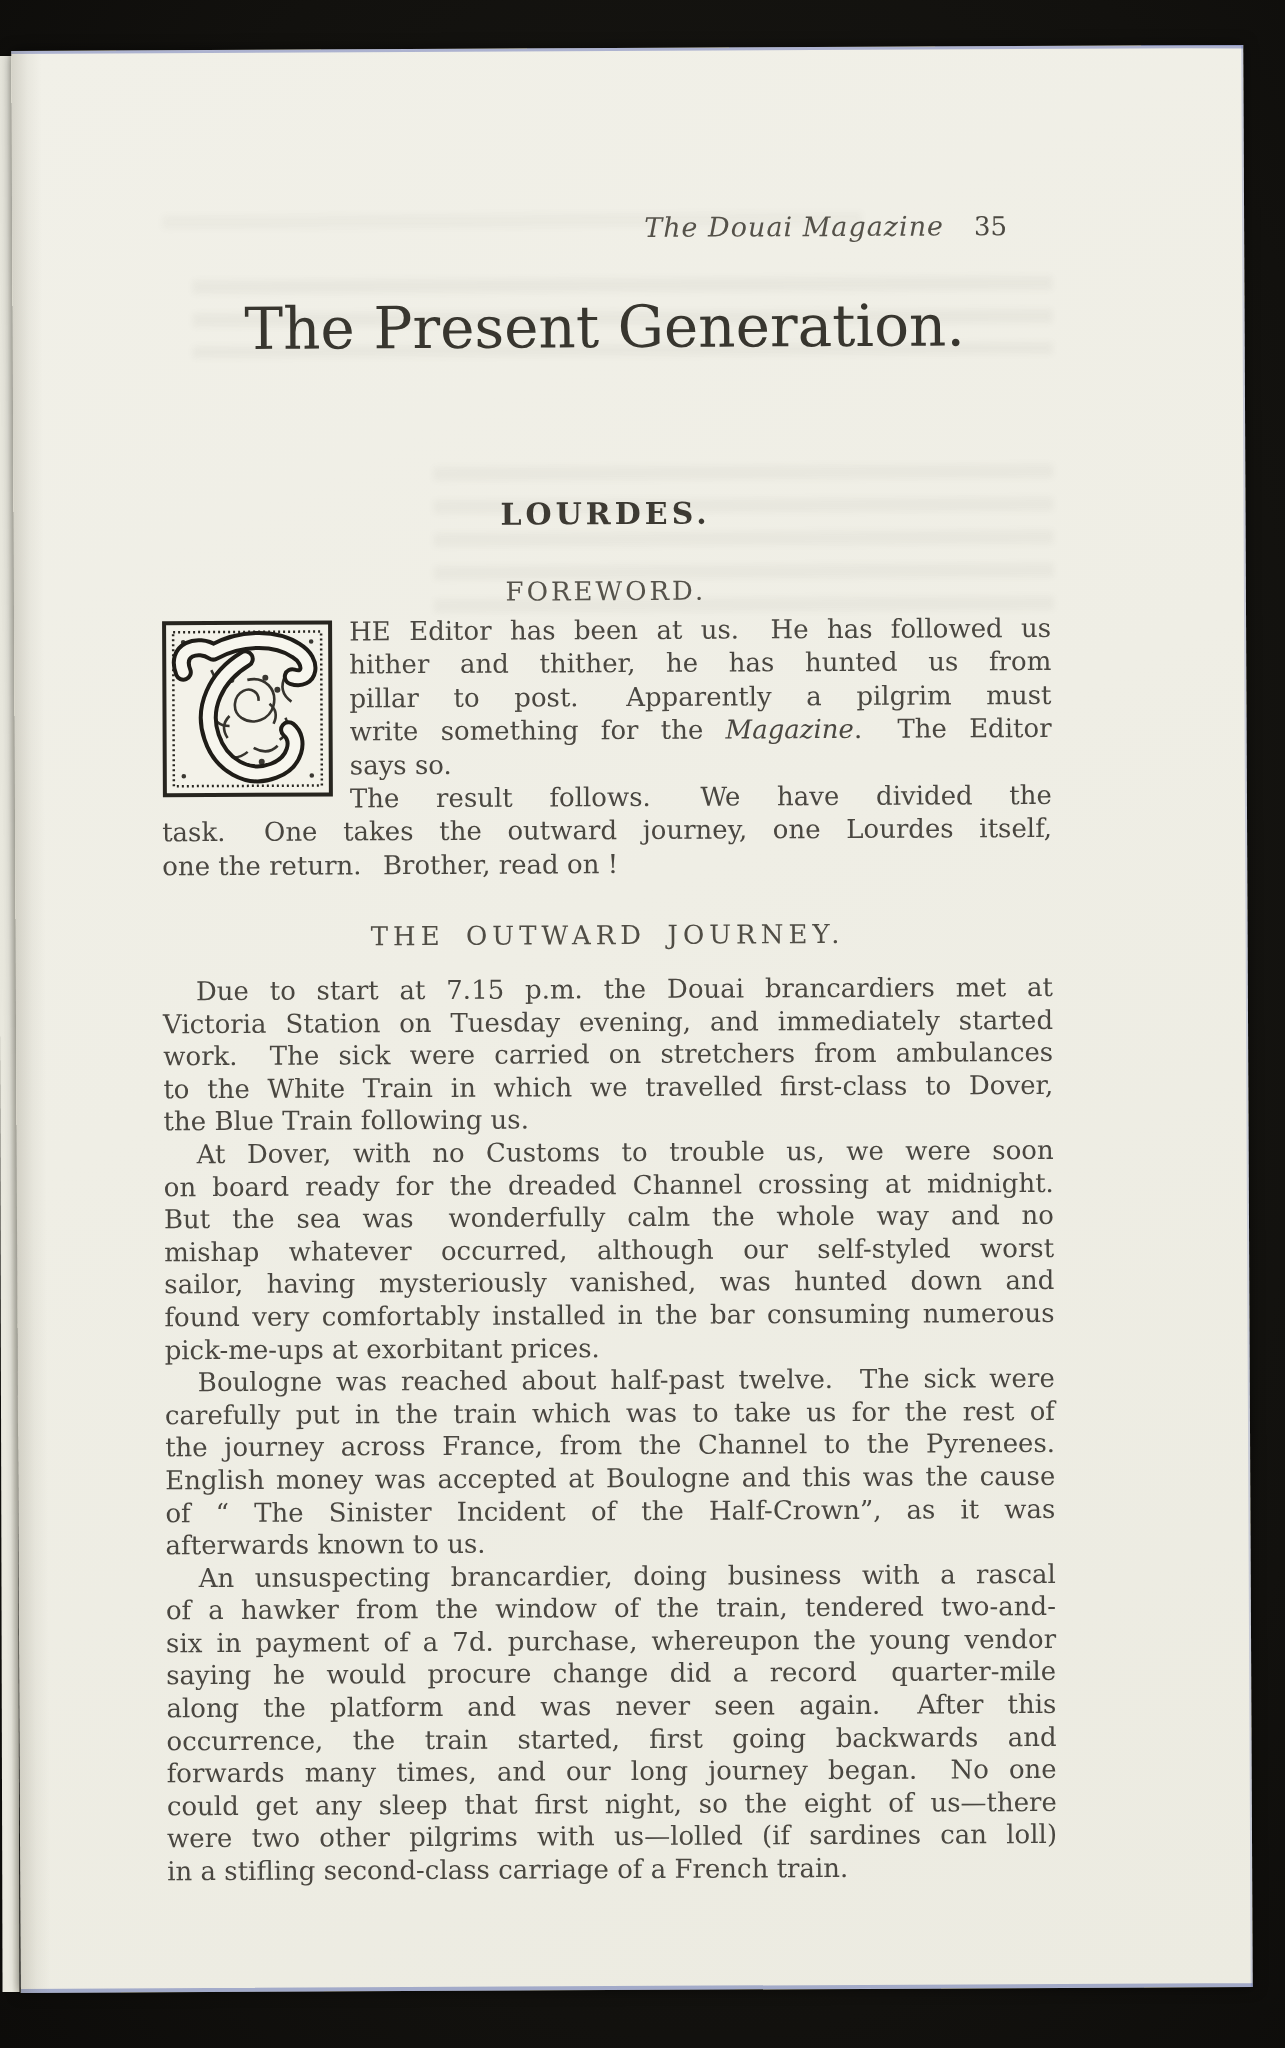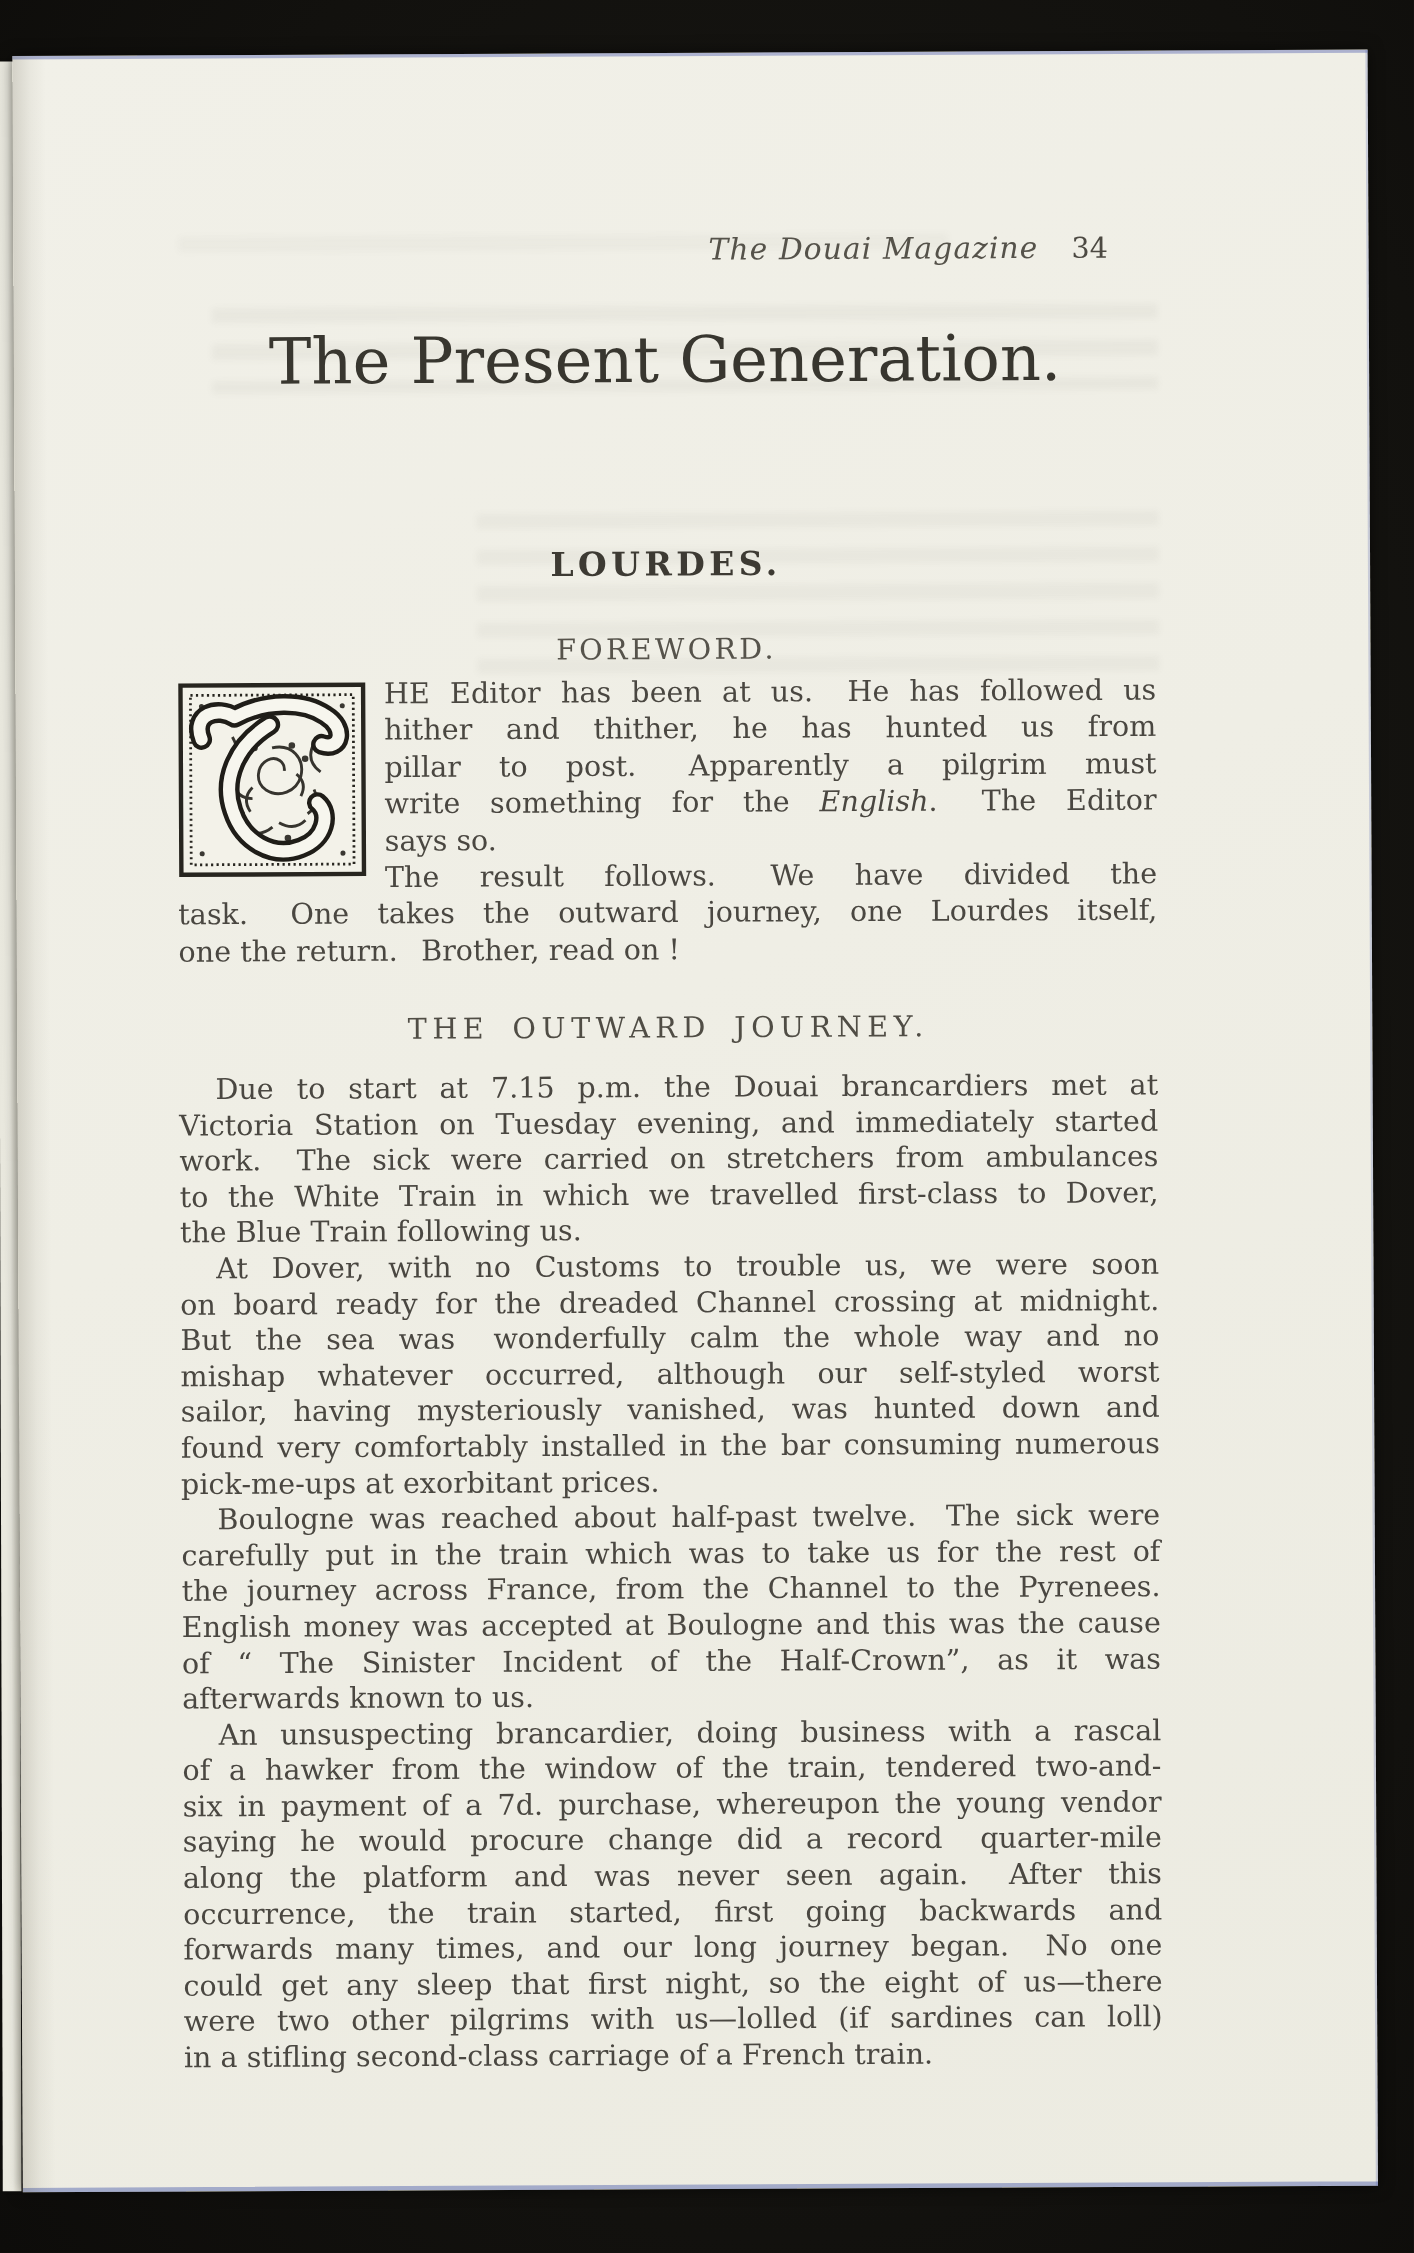--- a/index.html
+++ b/index.html
@@ -66,21 +66,21 @@
 
   <div class="page">
     <div class="binding-shade"></div>
     <div class="ghost g1"></div>
     <div class="ghost g2"></div>
     <div class="ghost g3"></div>
 
     <div class="text-area">
 
       <div class="header-row">
-        <span class="magazine-title">The Douai Magazine</span><span class="page-number">34</span>
+        <span class="magazine-title">The Douai Magazine</span><span class="page-number">35</span>
       </div>
 
       <div class="article-title">The Present Generation.</div>
 
       <div class="subtitle">LOURDES.</div>
 
       <div class="foreword-heading">FOREWORD.</div>
 
       <div class="foreword-block">
         <div class="drop-cap">
@@ -119,21 +119,21 @@
               <g stroke="#f7f6ee" stroke-width="11">
                 <path d="M22,52 C13,29 37,22 52,32 C80,17 115,17 135,31 C153,42 149,63 131,57"></path>
                 <path d="M84,39 C54,57 40,88 50,117 C59,145 86,161 112,151 C134,143 139,120 127,110"></path>
               </g>
             </g>
           </svg>
         </div>
       <div class="tline">HE Editor has been at us.  He has followed us</div>
           <div class="tline">hither and thither, he has hunted us from</div>
           <div class="tline">pillar to post.  Apparently a pilgrim must</div>
-          <div class="tline">write something for the <i>English</i>.  The Editor</div>
+          <div class="tline">write something for the <i>Magazine</i>.  The Editor</div>
           <div class="tline last">says so.</div>
           <div class="tline">The result follows.  We have divided the</div>
           <div class="tline">task.  One takes the outward journey, one Lourdes itself,</div>
           <div class="tline last">one the return.  Brother, read on !</div>
         </div>
 
       <div class="section-heading">THE OUTWARD JOURNEY.</div>
 
       <div class="body-block">
         <div>

